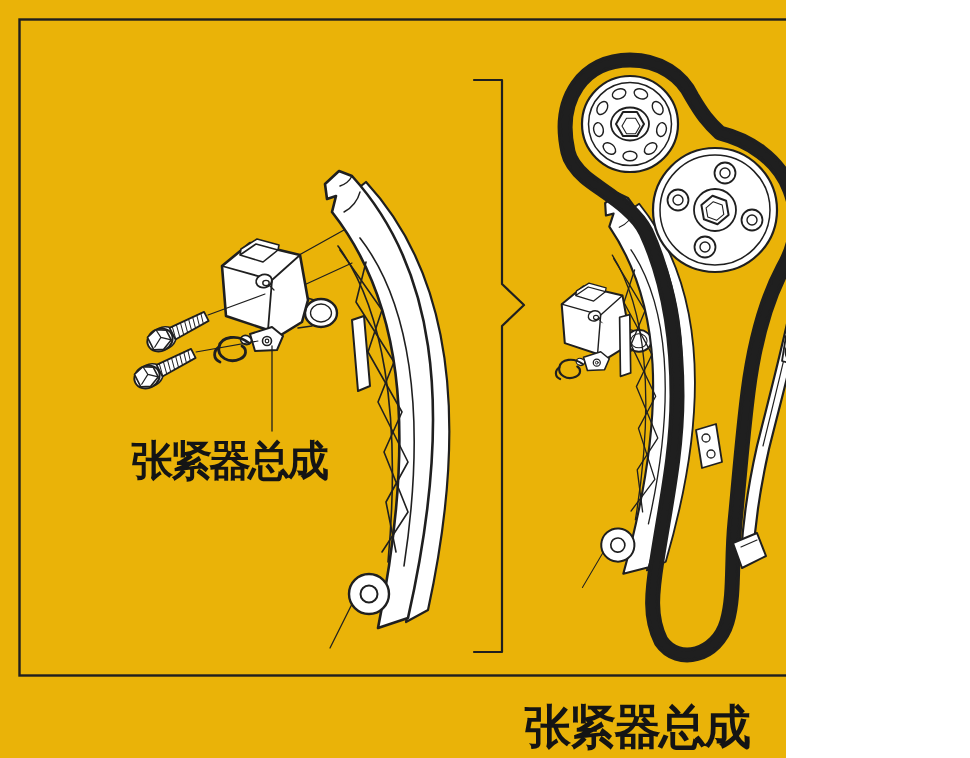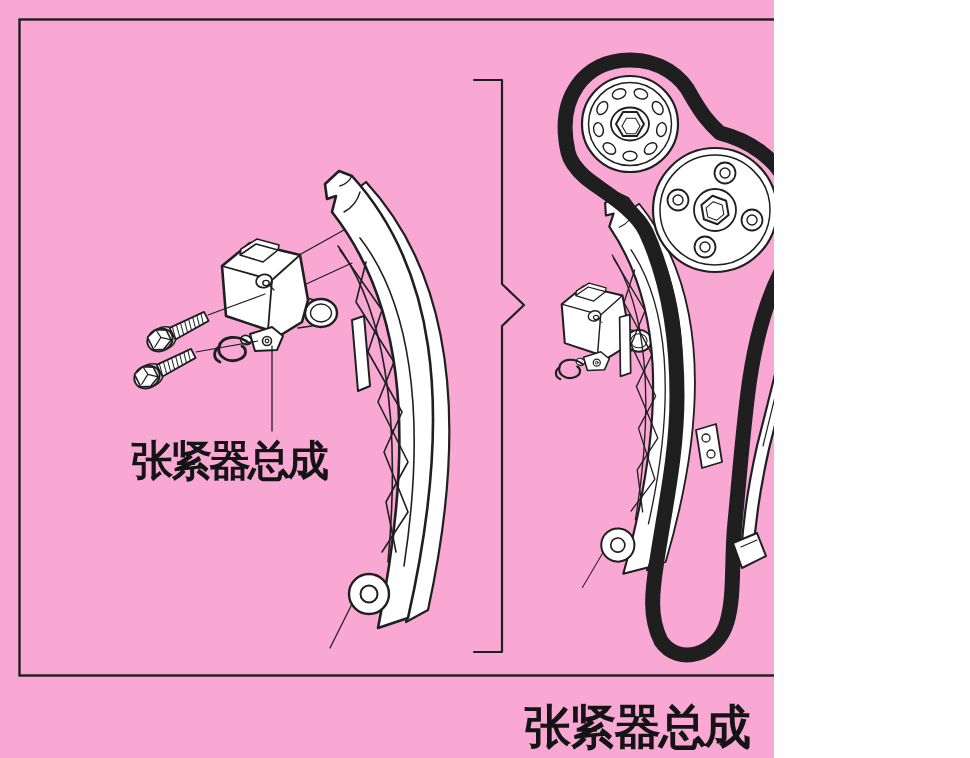--- a/index.html
+++ b/index.html
@@ -1,21 +1,22 @@
 <!DOCTYPE html>
 <html><head>
 <meta charset="utf-8">
 <style>
   html,body{margin:0;padding:0;background:#fff;}
   .figure{
     position:relative;
     width:774px;height:758px;
-    background:#f9a8d4;
+    background:#eab308;
     font-family:"Liberation Serif","DejaVu Serif",serif;
     overflow:hidden;
+    padding-left:12px;
   }
   svg{position:absolute;left:0;top:0;}
   .lineart{stroke:#1f1f1f;fill:none;stroke-linejoin:round;stroke-linecap:round;}
   .label{
     position:absolute;
     color:#141414;
     font-weight:600;
     white-space:nowrap;
     letter-spacing:-3px;
   }

